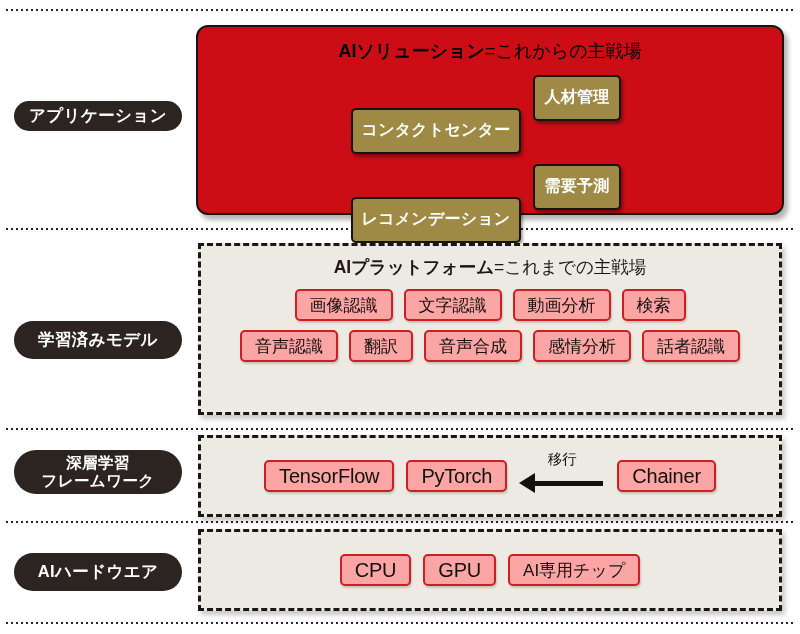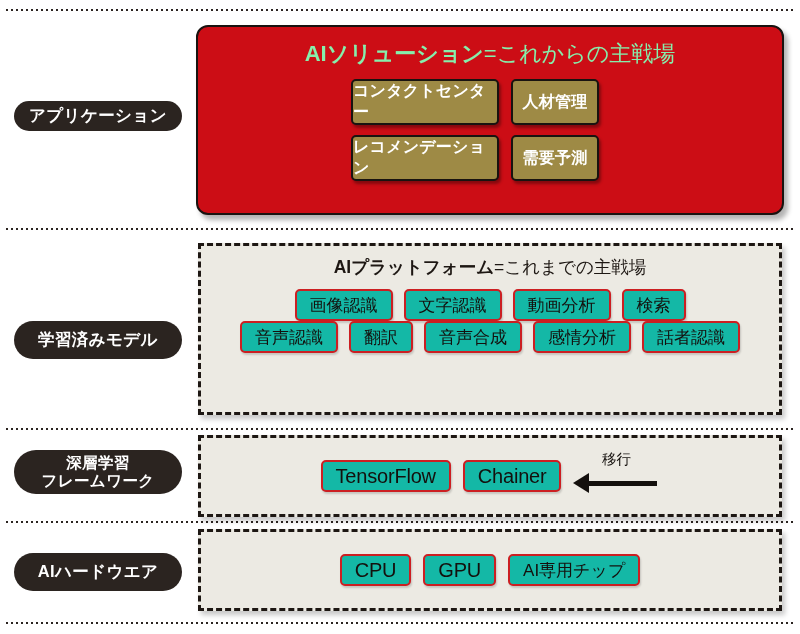--- a/index.html
+++ b/index.html
@@ -65,22 +65,22 @@
     width: 588px;
     height: 190px;
     background: #cc0d15;
     border: 2.5px solid #191310;
     border-radius: 12px;
     box-shadow: 4px 5px 5px rgba(0,0,0,.30);
   }
   .red-title {
     margin-top: 14px;
     text-align: center;
-    color: #86efac;
-    font-size: 22px;
+    color: #000000;
+    font-size: 18px;
     line-height: 1.2;
   }
   .red-title .b { font-weight: bold; }
   .red-title .n { font-weight: normal; }
 
   .gold-grid {
     margin: 12px auto 0;
     width: 278px;
     display: flex;
     flex-wrap: wrap;
@@ -93,21 +93,21 @@
     color: #ffffff;
     font-weight: bold;
     font-size: 16px;
     height: 46px;
     display: flex;
     align-items: center;
     justify-content: center;
     letter-spacing: .2px;
     box-shadow: 2px 3px 3px rgba(0,0,0,.35);
   }
-  .gold-box.wide   { width: 148px; }
+  .gold-box.wide   { width: 170px; margin-top: 33px; }
   .gold-box.narrow { width: 88px; }
 
   
   .dash-panel {
     position: absolute;
     background: #eceae3;
     border: 3px dashed #1d1713;
     box-shadow: 3px 4px 5px rgba(0,0,0,.22);
   }
   .dash-panel.models { left: 198px; top: 243px; width: 584px; height: 172px; }
@@ -124,24 +124,24 @@
   .panel-title .b { font-weight: bold; }
   .panel-title .n { font-weight: normal; }
 
   .chip-row {
     display: flex;
     justify-content: center;
     align-items: center;
     gap: 11px;
   }
   .chip-row.r1 { margin-top: 11px; }
-  .chip-row.r2 { }
+  .chip-row.r2 { margin-top: 9px; }
 
   .chip {
-    background: #14b8a6;
+    background: #fca5a5;
     border: 2.5px solid #cc1f22;
     border-radius: 5px;
     color: #14100d;
     font-size: 17px;
     font-weight: normal;
     height: 32px;
     padding: 0 13px;
     display: flex;
     align-items: center;
     justify-content: center;
@@ -246,26 +246,27 @@
       <div class="chip">翻訳</div>
       <div class="chip">音声合成</div>
       <div class="chip">感情分析</div>
       <div class="chip">話者認識</div>
     </div>
   </div>
 
   <div class="dash-panel fw">
     <div class="fw-row">
       <div class="chip latin">TensorFlow</div>
-      <div class="chip latin">Chainer</div>
+      <div class="chip latin">PyTorch</div>
       <div class="migrate">
         <span class="lbl">移行</span>
         <span class="shaft"></span>
         <span class="head"></span>
       </div>
+      <div class="chip latin">Chainer</div>
     </div>
   </div>
 
   <div class="dash-panel hw">
     <div class="hw-row">
       <div class="chip latin">CPU</div>
       <div class="chip latin">GPU</div>
       <div class="chip">AI専用チップ</div>
     </div>
   </div>

